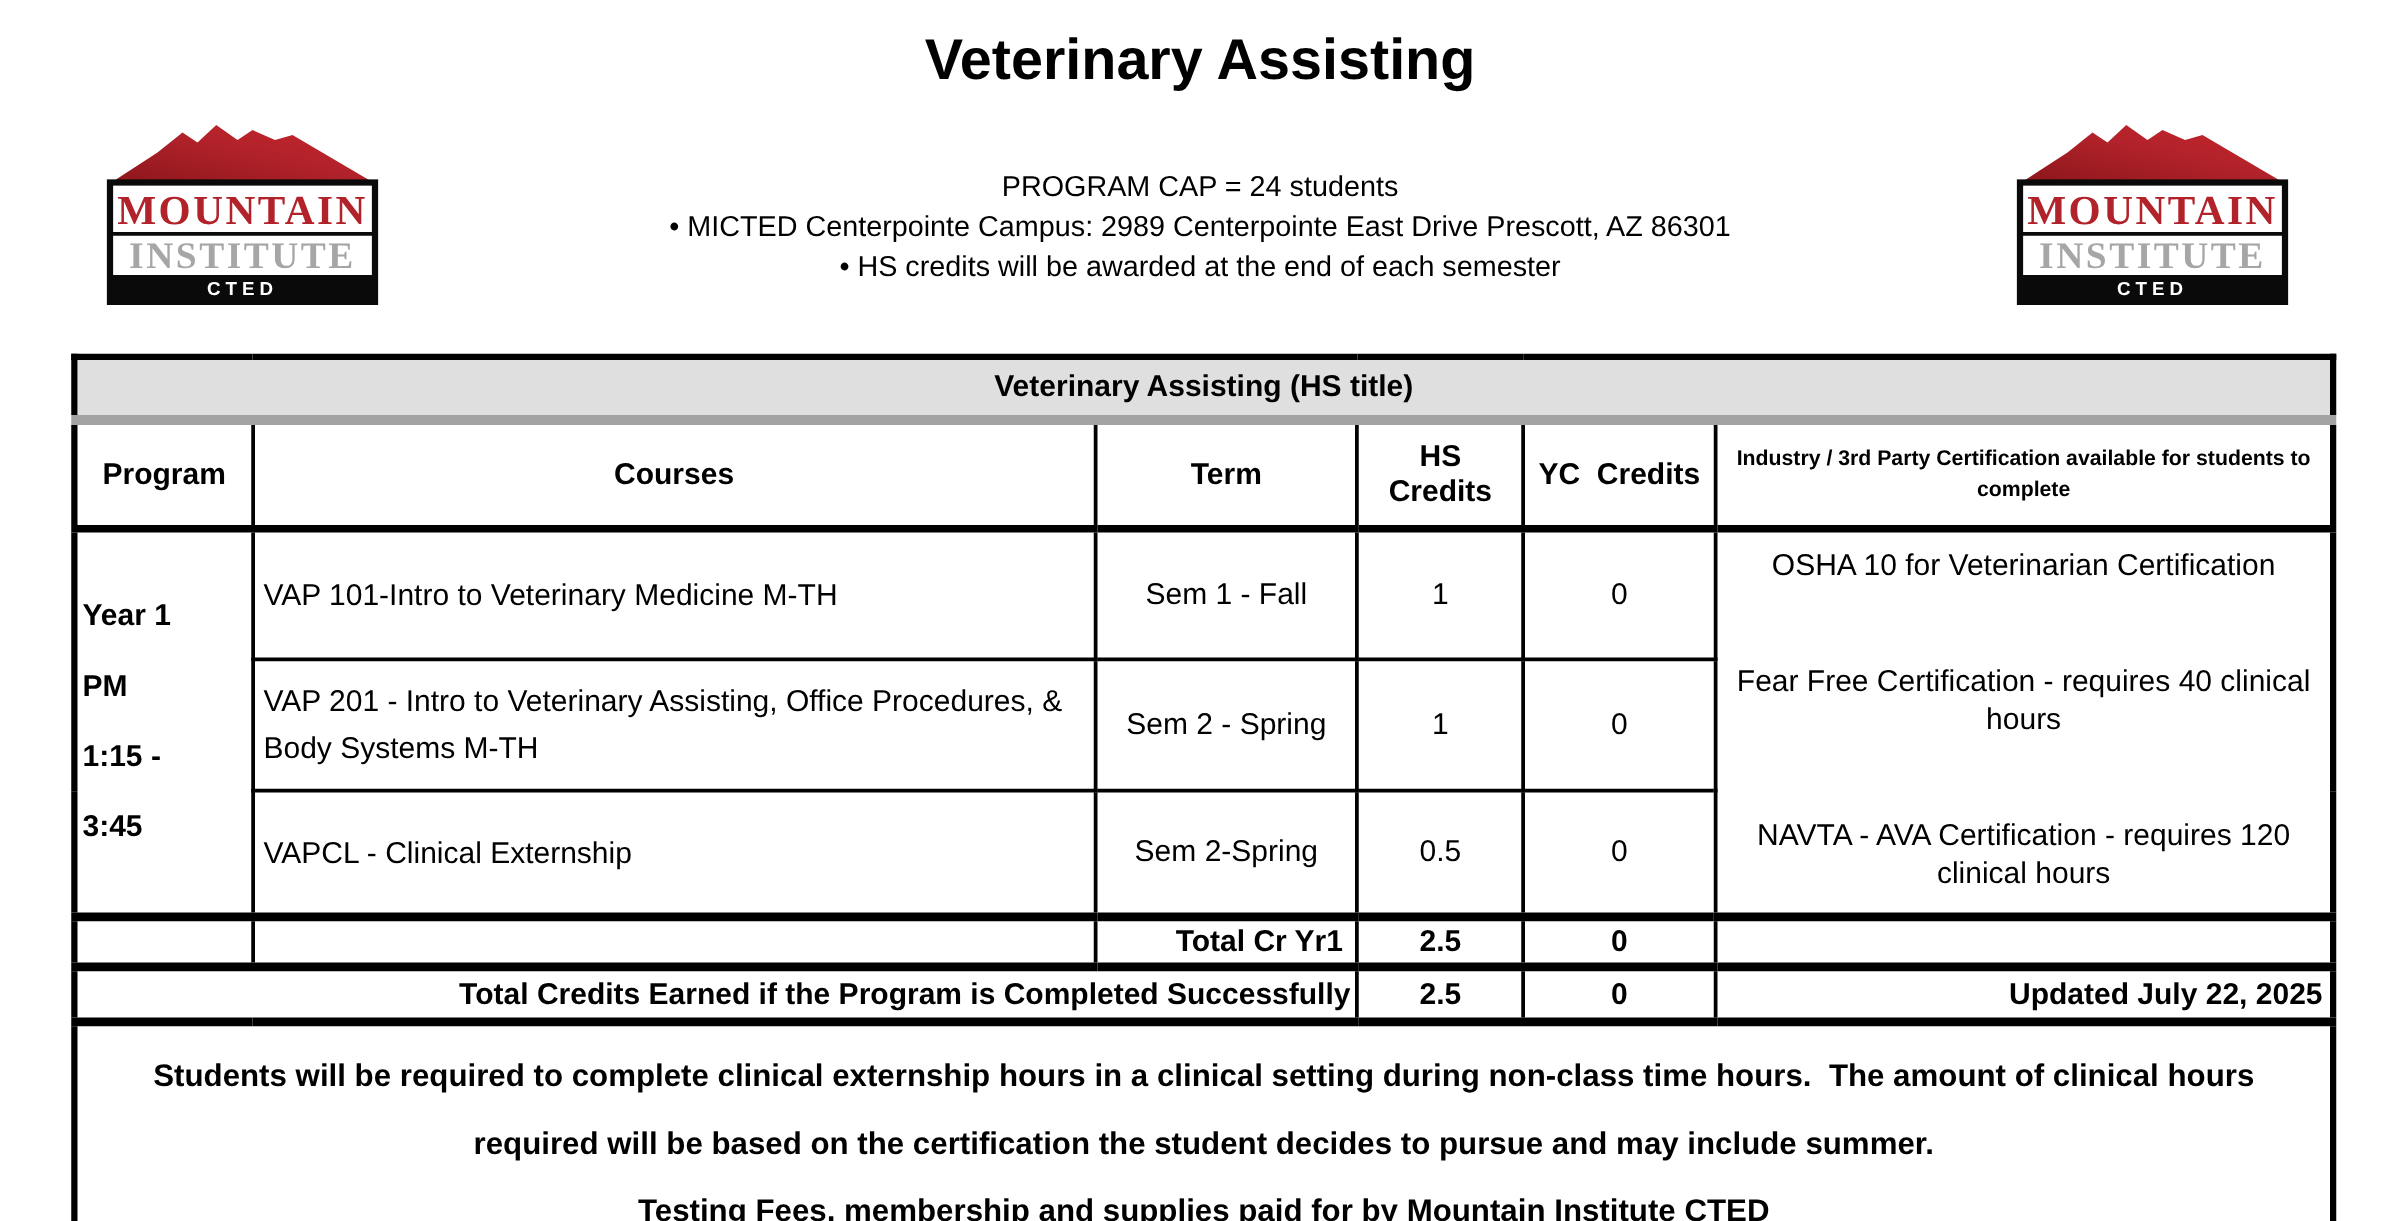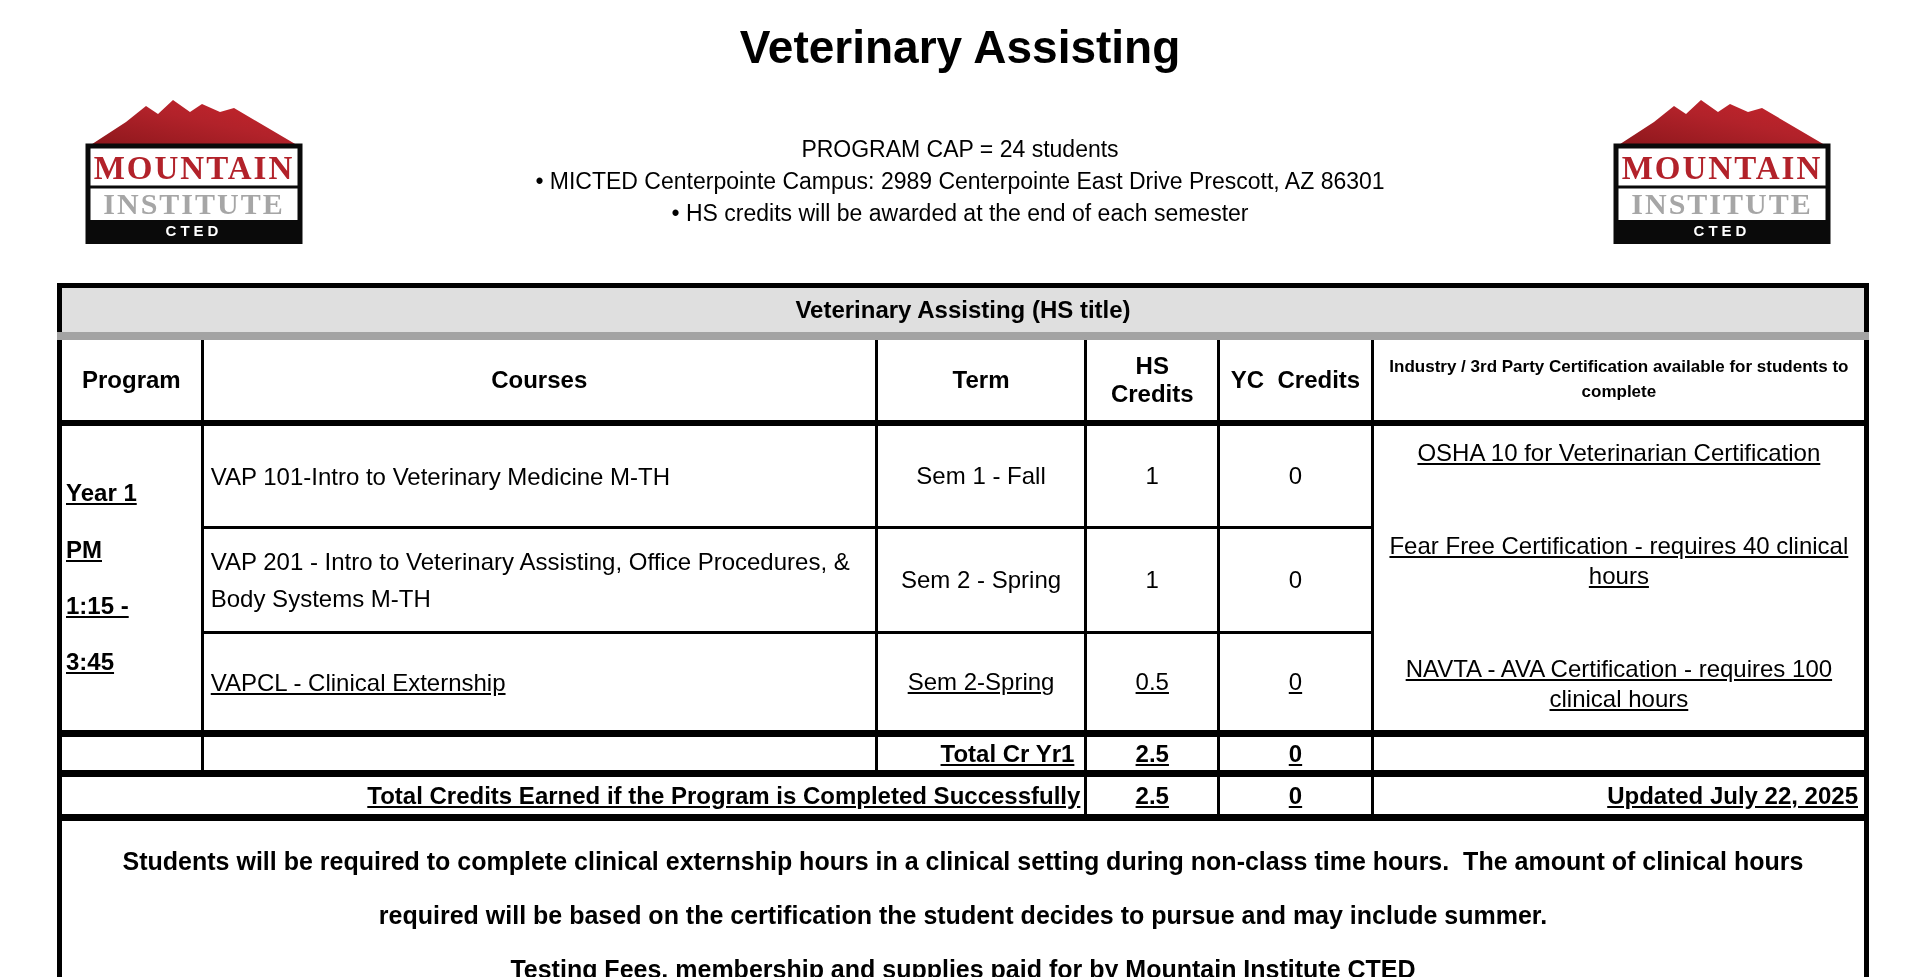--- a/index.html
+++ b/index.html
@@ -80,21 +80,21 @@
   td.term-cell, td.credit-cell { text-align: center; }
   td.cert-cell { padding: 0 6px; }
   .cert-flex {
     height: 276px;
     display: flex;
     flex-direction: column;
     justify-content: space-between;
     padding: 12px 0 16px 0;
   }
   .cert-item { margin: 0; text-align: center; line-height: 1.25; }
-  td.section-end { border-bottom: 7px solid #000; text-decoration: underline; }
+  td.section-end { border-bottom: 7px solid #000; }
   tr.total-yr1-row { height: 40px; }
   tr.total-yr1-row td { font-weight: bold; }
   td.total-label { text-align: right; padding-right: 10px; }
   tr.total-program-row { height: 44px; }
   tr.total-program-row td { font-weight: bold; }
   td.total-program-label { text-align: right; padding-right: 4px; }
   td.updated-cell { text-align: right; padding-right: 6px; }
   tr.notes-row td {
     padding: 14px 28px 34px 28px;
     text-align: center;
@@ -184,21 +184,21 @@
         <div>3:45</div>
       </td>
       <td class="course-cell">VAP 101-Intro to Veterinary Medicine M-TH</td>
       <td class="term-cell">Sem 1 - Fall</td>
       <td class="credit-cell">1</td>
       <td class="credit-cell">0</td>
       <td class="cert-cell section-end" rowspan="3">
         <div class="cert-flex">
           <p class="cert-item">OSHA 10 for Veterinarian Certification</p>
           <p class="cert-item">Fear Free Certification - requires 40 clinical hours</p>
-          <p class="cert-item">NAVTA - AVA Certification - requires 100 clinical hours</p>
+          <p class="cert-item">NAVTA - AVA Certification - requires 120 clinical hours</p>
         </div>
       </td>
     </tr>
 
     <tr class="course-row">
       <td class="course-cell">VAP 201 - Intro to Veterinary Assisting, Office Procedures, &amp; Body Systems M-TH</td>
       <td class="term-cell">Sem 2 - Spring</td>
       <td class="credit-cell">1</td>
       <td class="credit-cell">0</td>
     </tr>

